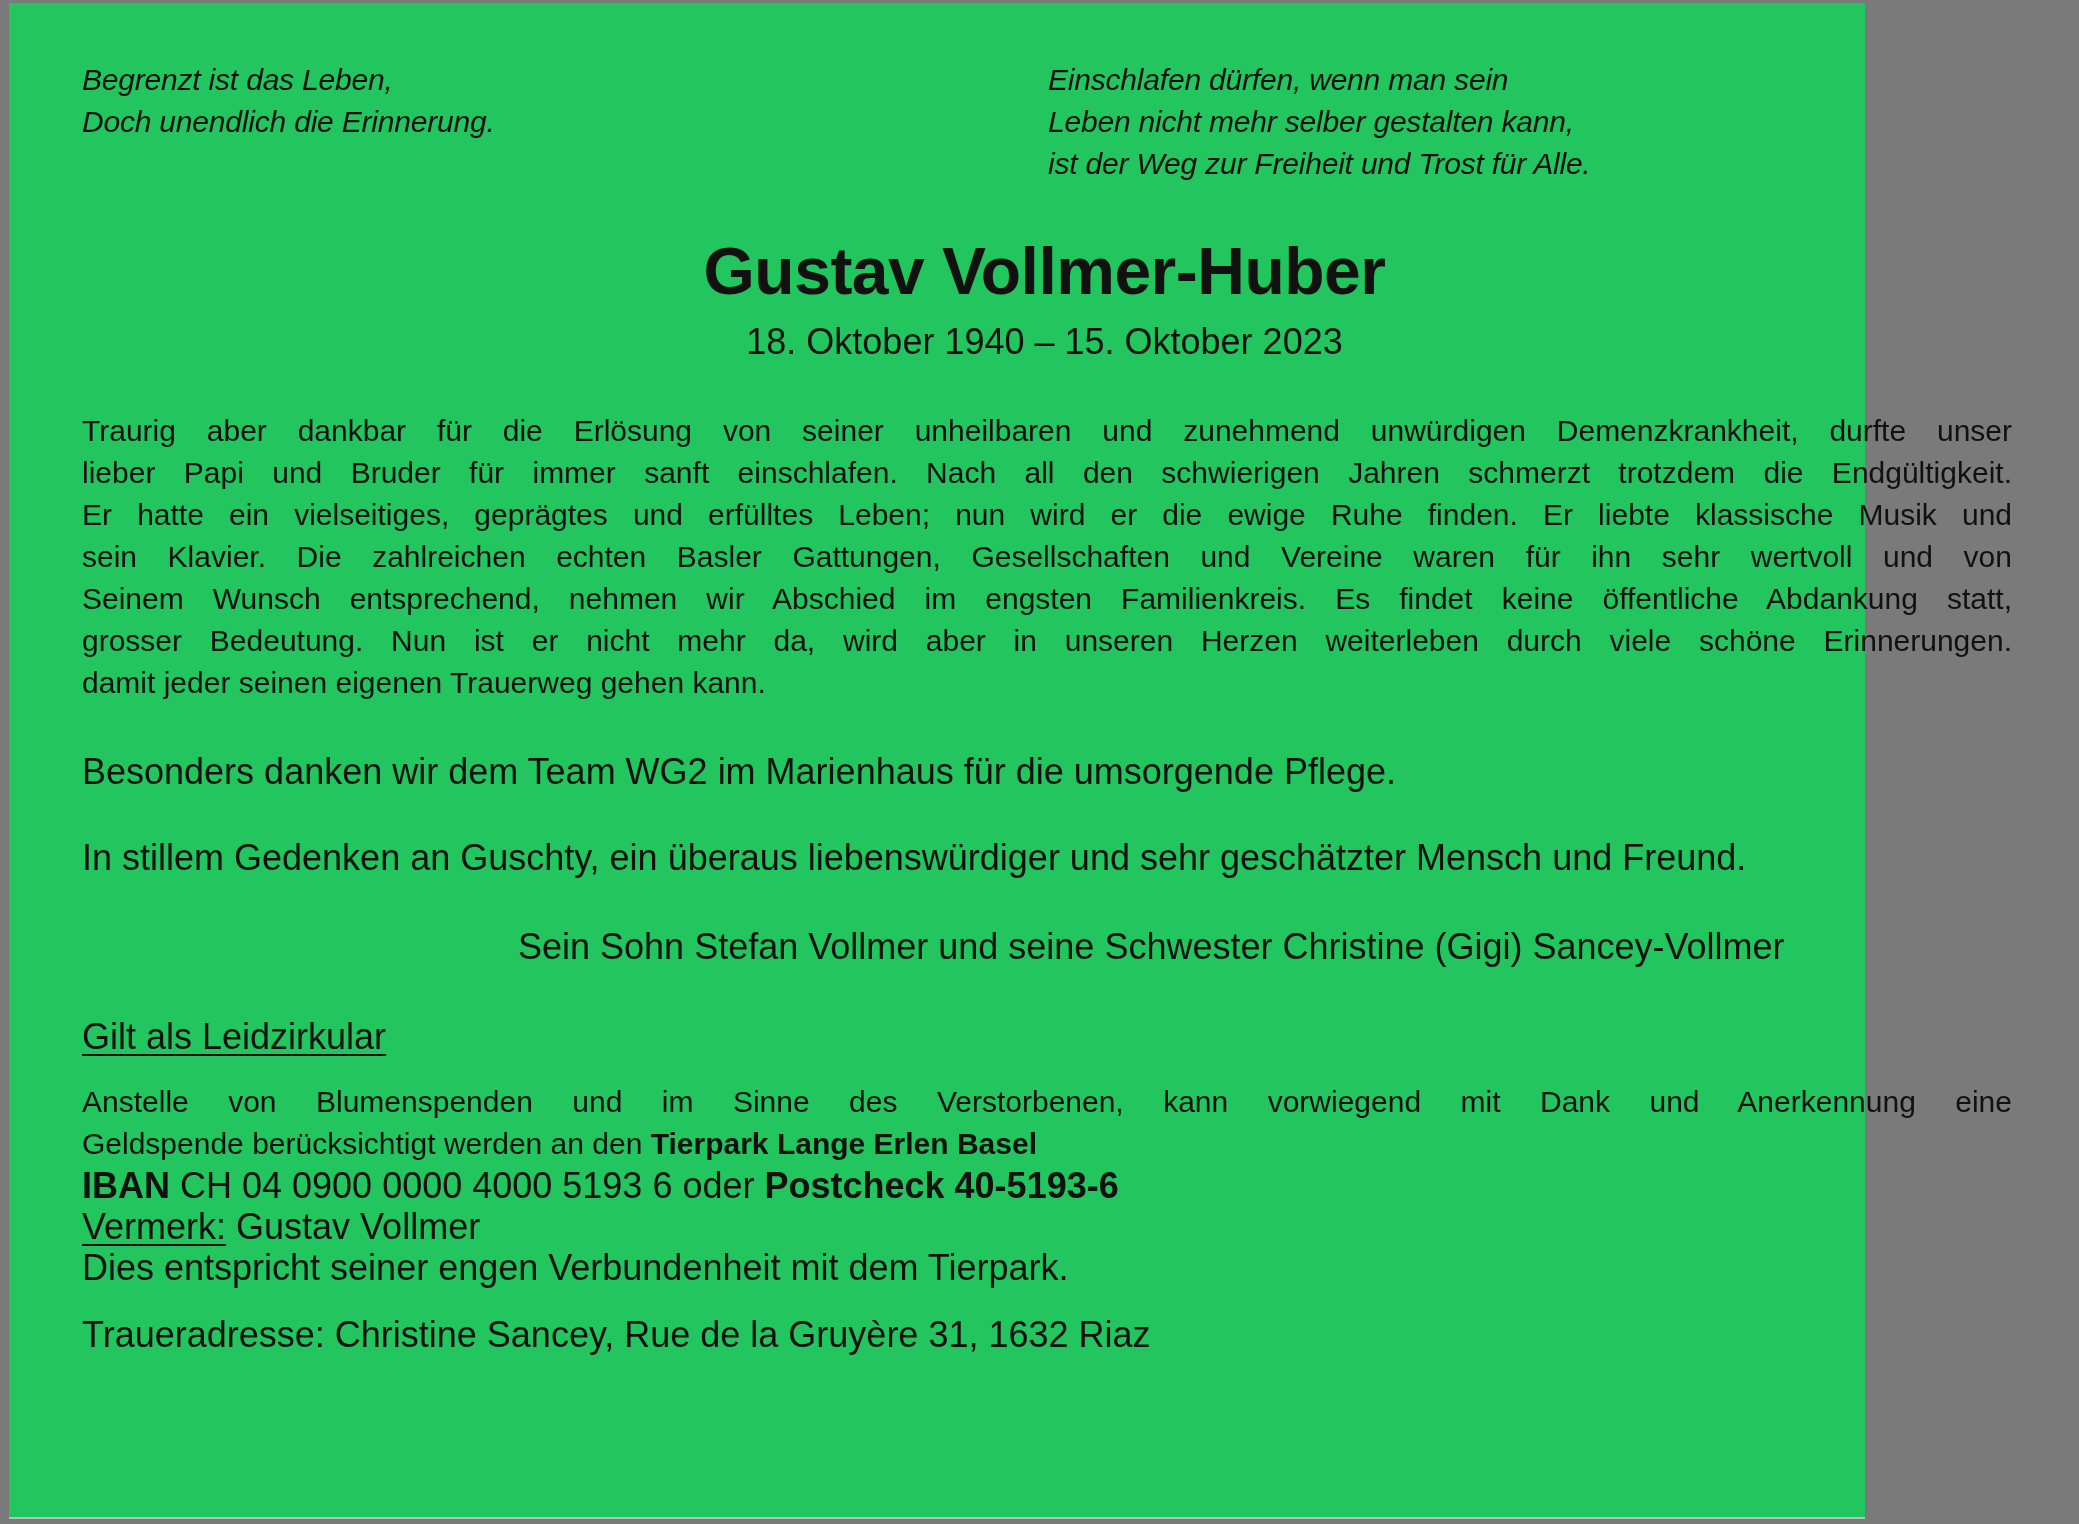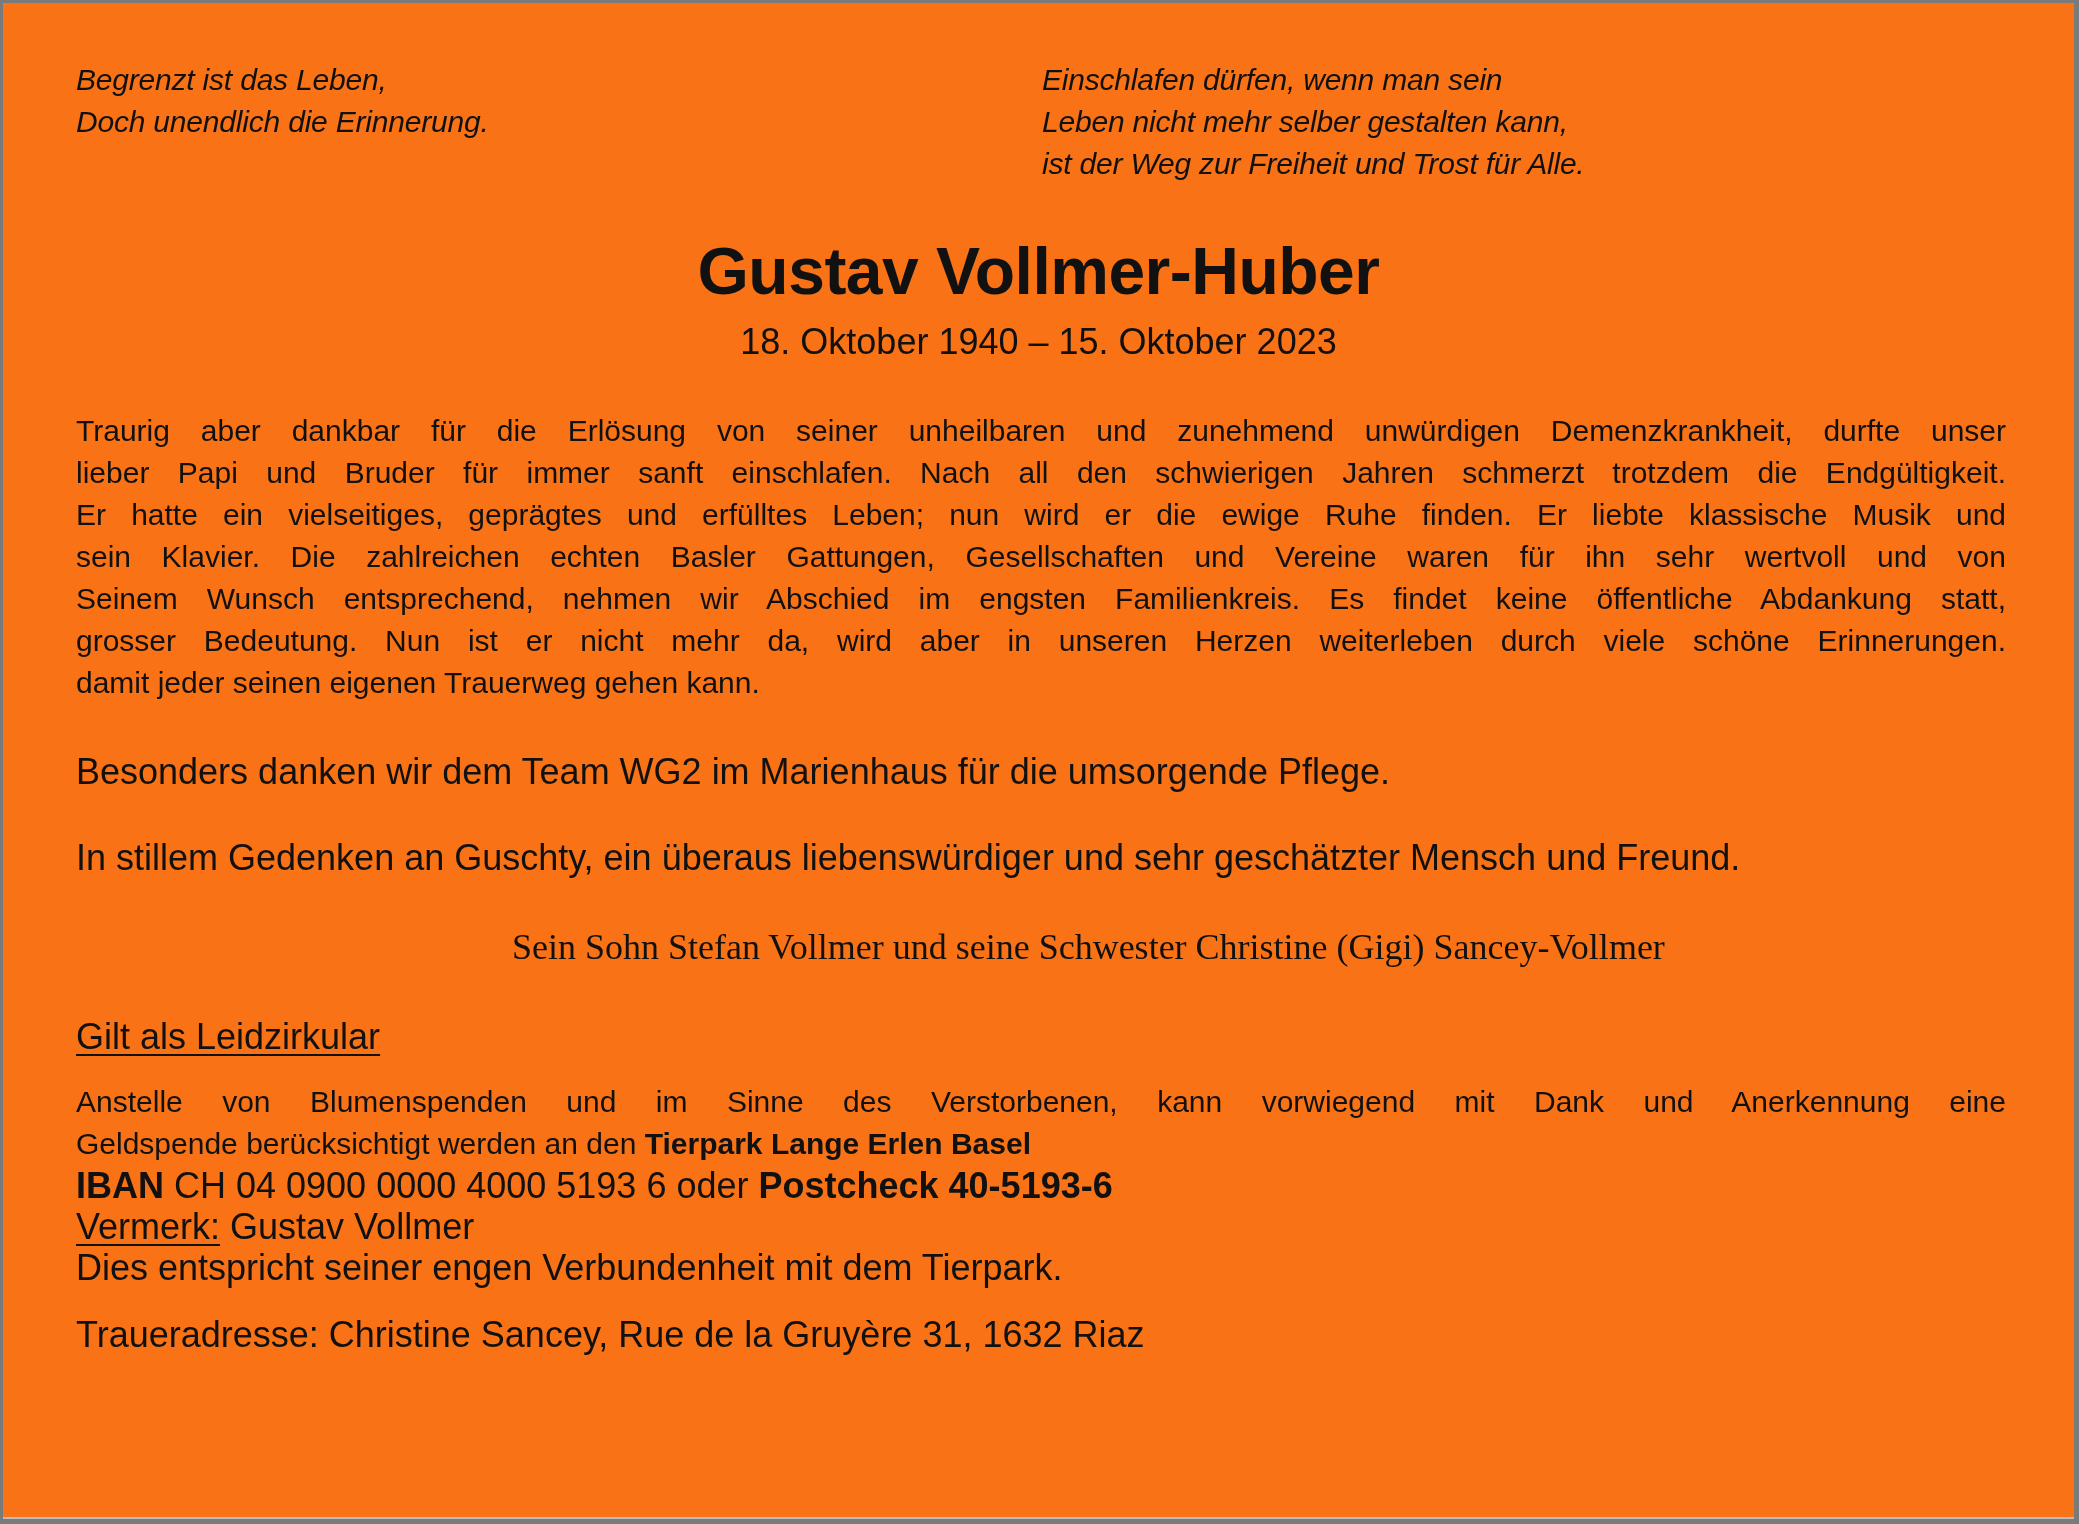--- a/index.html
+++ b/index.html
@@ -10,25 +10,25 @@
     body {
       width: 2079px;
       height: 1524px;
       position: relative;
       overflow: hidden;
       font-family: "Liberation Sans", "DejaVu Sans", sans-serif;
       color: #111;
     }
     .card {
       position: absolute;
-      left: 3px;
+      left: 9px;
       top: 3px;
-      width: 2071px;
+      width: 1856px;
       height: 1514px;
-      background: #f97316;
+      background: #22c55e;
       border-bottom: 2px solid #bdbdbd;
     }
     .abs { position: absolute; }
     .verse {
       font-style: italic;
       font-size: 30px;
       line-height: 42px;
       letter-spacing: -0.2px;
     }
     .verse div { white-space: nowrap; }
@@ -109,21 +109,21 @@
     <span class="jl">sein Klavier. Die zahlreichen echten Basler Gattungen, Gesellschaften und Vereine waren für ihn sehr wertvoll und von</span>
     <span class="jl">Seinem Wunsch entsprechend, nehmen wir Abschied im engsten Familienkreis. Es findet keine öffentliche Abdankung statt,</span>
     <span class="jl">grosser Bedeutung. Nun ist er nicht mehr da, wird aber in unseren Herzen weiterleben durch viele schöne Erinnerungen.</span>
     <span class="jl-last">damit jeder seinen eigenen Trauerweg gehen kann.</span>
   </div>
 
   <div class="line" style="top:748px;">Besonders danken wir dem Team WG2 im Marienhaus für die umsorgende Pflege.</div>
 
   <div class="line" style="top:834px;">In stillem Gedenken an Guschty, ein überaus liebenswürdiger und sehr geschätzter Mensch und Freund.</div>
 
-  <div class="line" style="left:509px; top:923px;font-family:Liberation Serif, serif;">Sein Sohn Stefan Vollmer und seine Schwester Christine (Gigi) Sancey-Vollmer</div>
+  <div class="line" style="left:509px; top:923px;">Sein Sohn Stefan Vollmer und seine Schwester Christine (Gigi) Sancey-Vollmer</div>
 
   <div class="line u" style="top:1013px;">Gilt als Leidzirkular</div>
 
   <div class="justify body-text" style="top:1078px;">
     <span class="jl">Anstelle von Blumenspenden und im Sinne des Verstorbenen, kann vorwiegend mit Dank und Anerkennung eine</span>
     <span class="jl-last"><span>Geldspende berücksichtigt werden an den </span><span class="b">Tierpark Lange Erlen Basel</span></span>
   </div>
 
   <div class="line" style="top:1162px;">
     <span class="b">IBAN</span><span> CH 04 0900 0000 4000 5193 6 oder </span><span class="b">Postcheck 40-5193-6</span>

